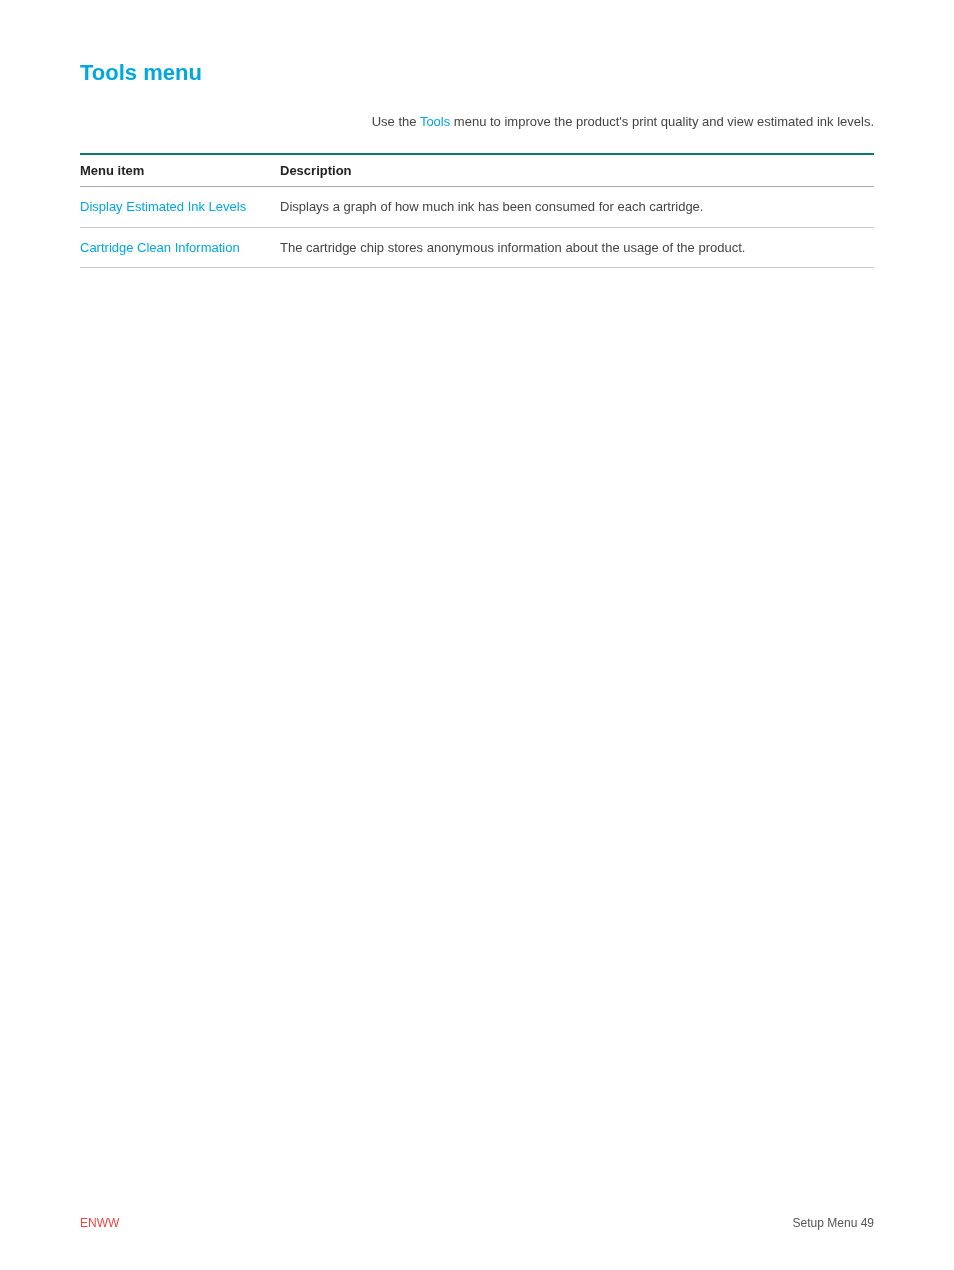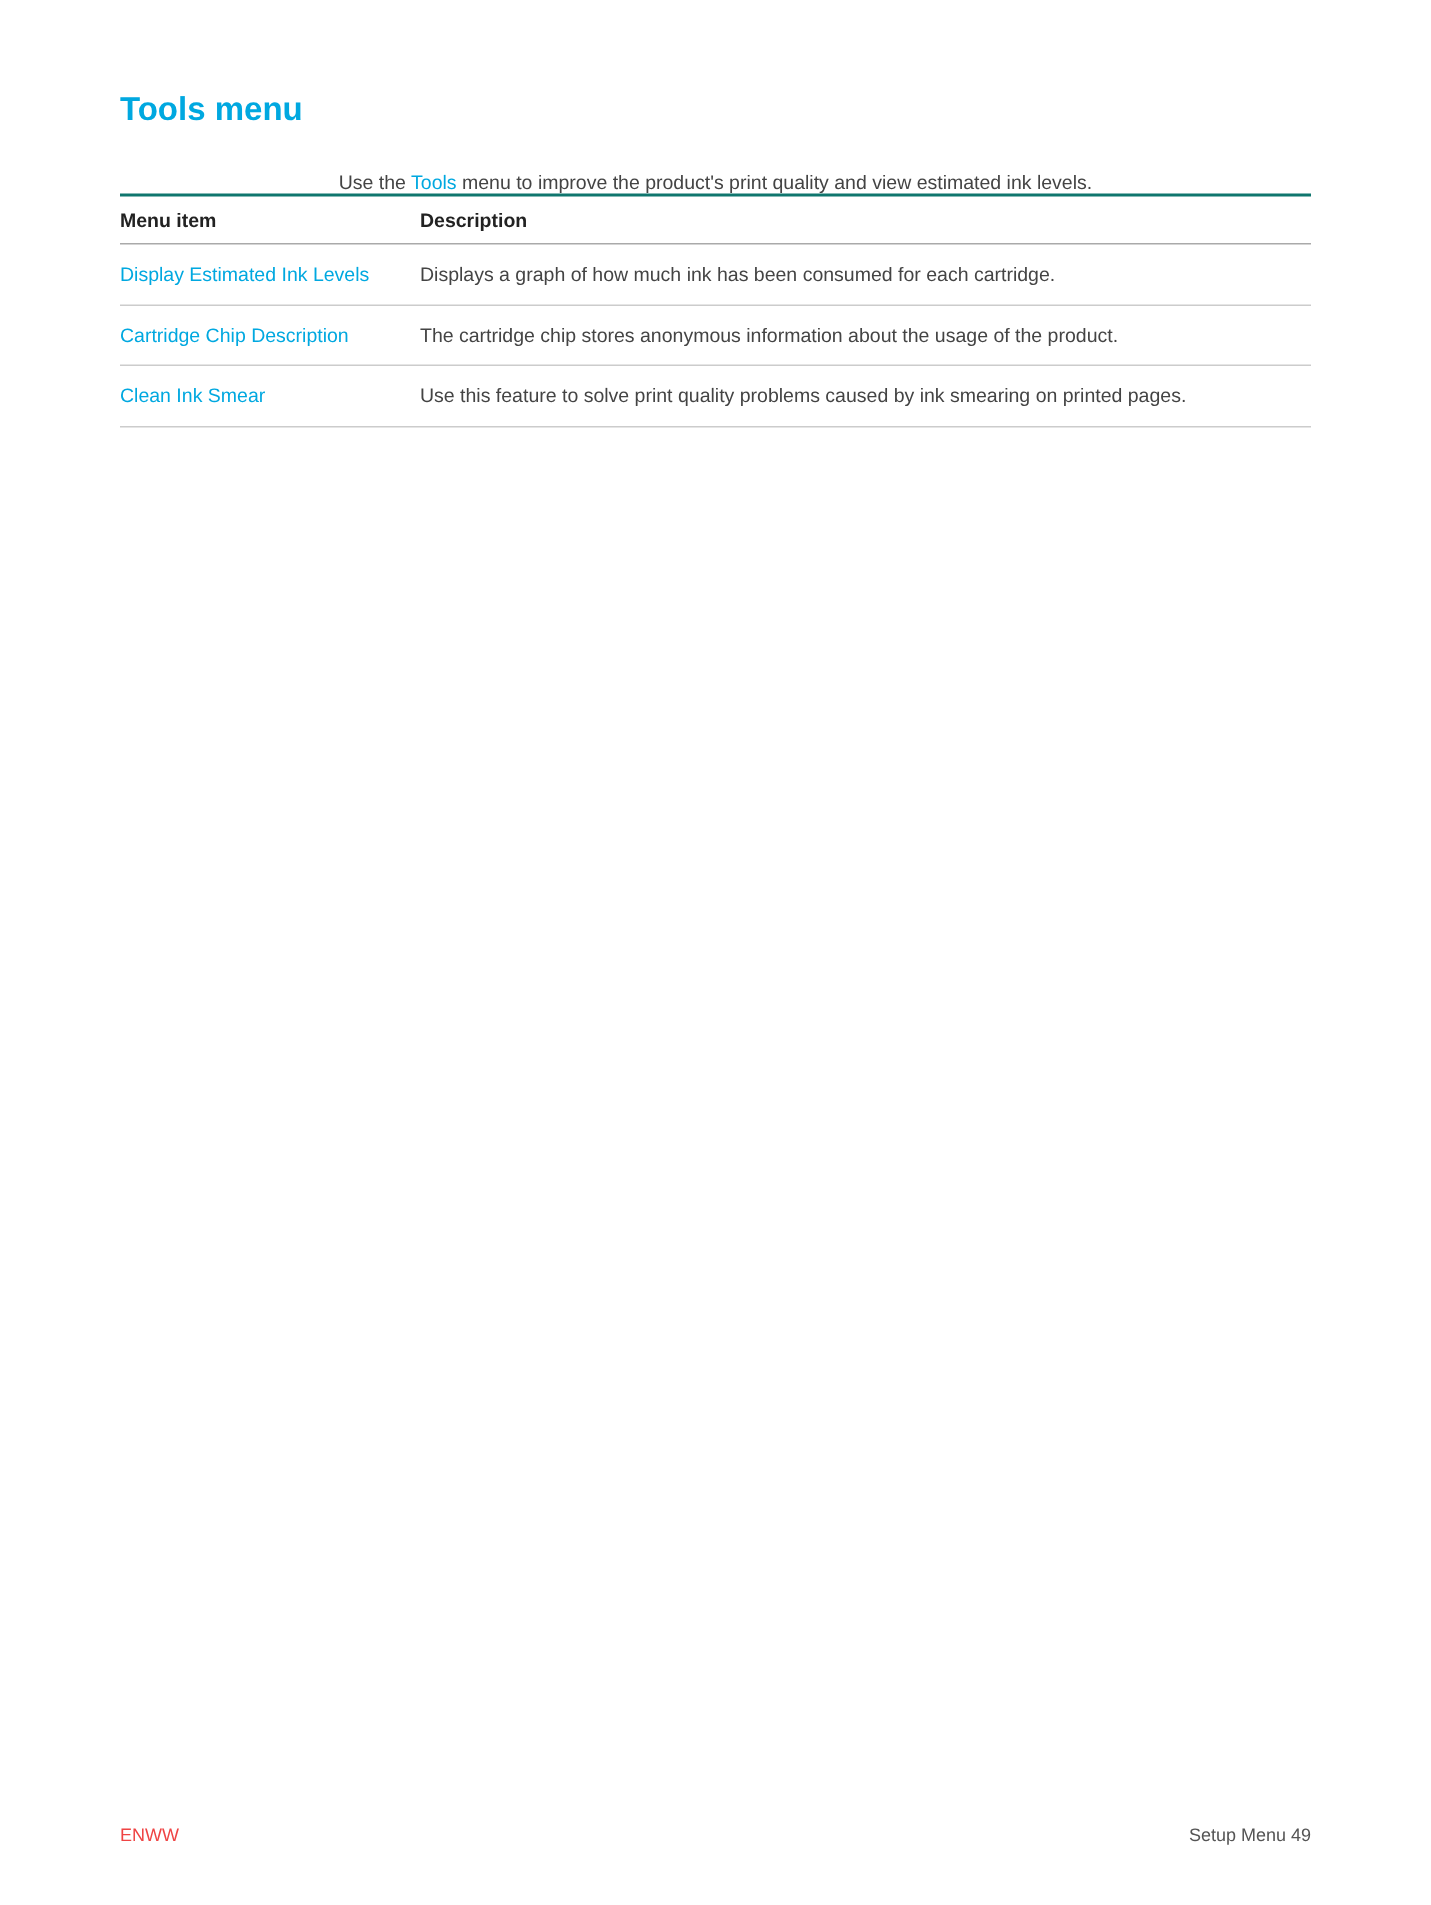--- a/index.html
+++ b/index.html
@@ -24,23 +24,24 @@
     }
 
     .page-title {
       font-size: 22px;
       font-weight: bold;
       color: #00a8e0;
       margin-bottom: 28px;
     }
 
     .intro-text {
-      text-align: center;
+      text-align: right;
       font-size: 13px;
       color: #444444;
+      margin-bottom: 24px;
     }
 
     .intro-link {
       color: #00a8e0;
       text-decoration: none;
     }
 
     .menu-table {
       width: 100%;
       border-collapse: collapse;
@@ -123,26 +124,22 @@
         <th>Menu item</th>
         <th>Description</th>
       </tr>
     </thead>
     <tbody id="table-body">
     <tr class="table-body-row">
           <td style="color: rgb(0, 168, 224); cursor: pointer;">Display Estimated Ink Levels</td>
           <td>Displays a graph of how much ink has been consumed for each cartridge.</td>
         </tr>
         <tr class="table-body-row">
-          <td style="color: rgb(0, 168, 224); cursor: pointer;">Cartridge Chip Description</td>
+          <td style="color: rgb(0, 168, 224); cursor: pointer;">Cartridge Clean Information</td>
           <td>The cartridge chip stores anonymous information about the usage of the product.</td>
-        </tr>
-        <tr class="table-body-row">
-          <td style="color: rgb(0, 168, 224); cursor: pointer;">Clean Ink Smear</td>
-          <td>Use this feature to solve print quality problems caused by ink smearing on printed pages.</td>
         </tr>
       </tbody>
   </table>
 
 </div>
 
 <div class="footer">
   <span class="footer-left">ENWW</span>
   <span class="footer-right">Setup Menu      49</span>
 </div>

